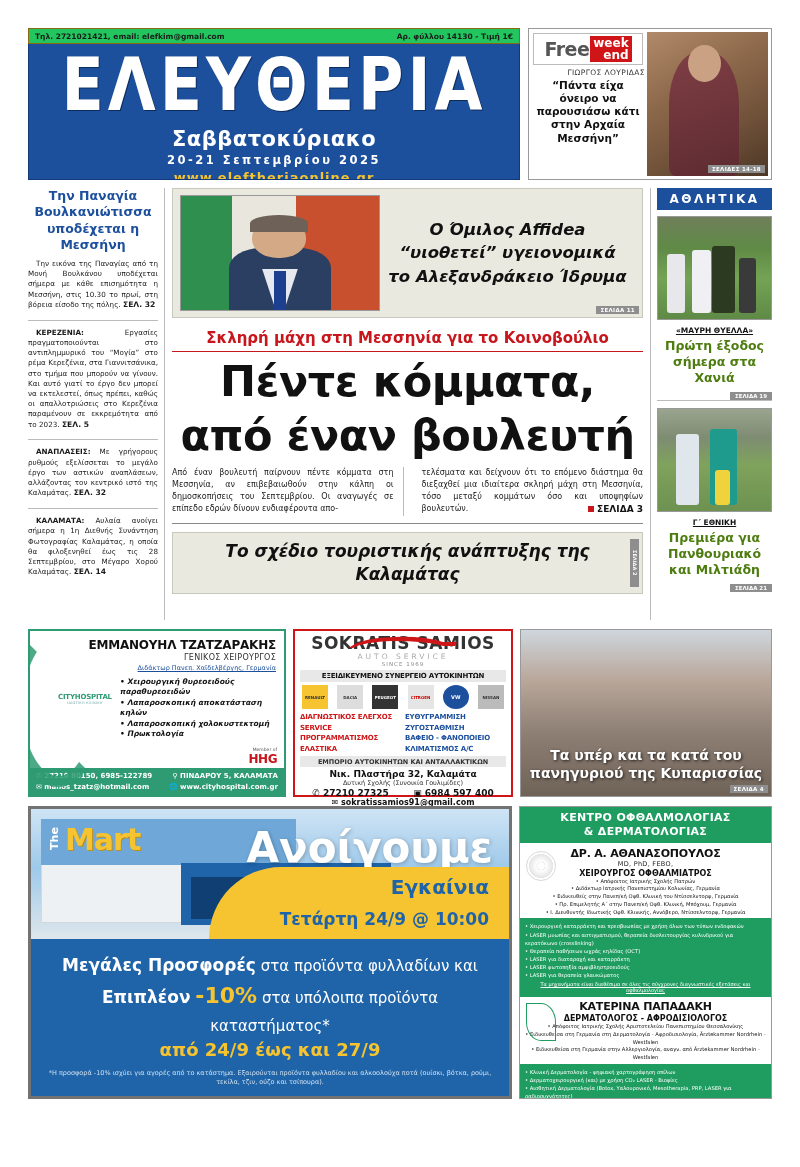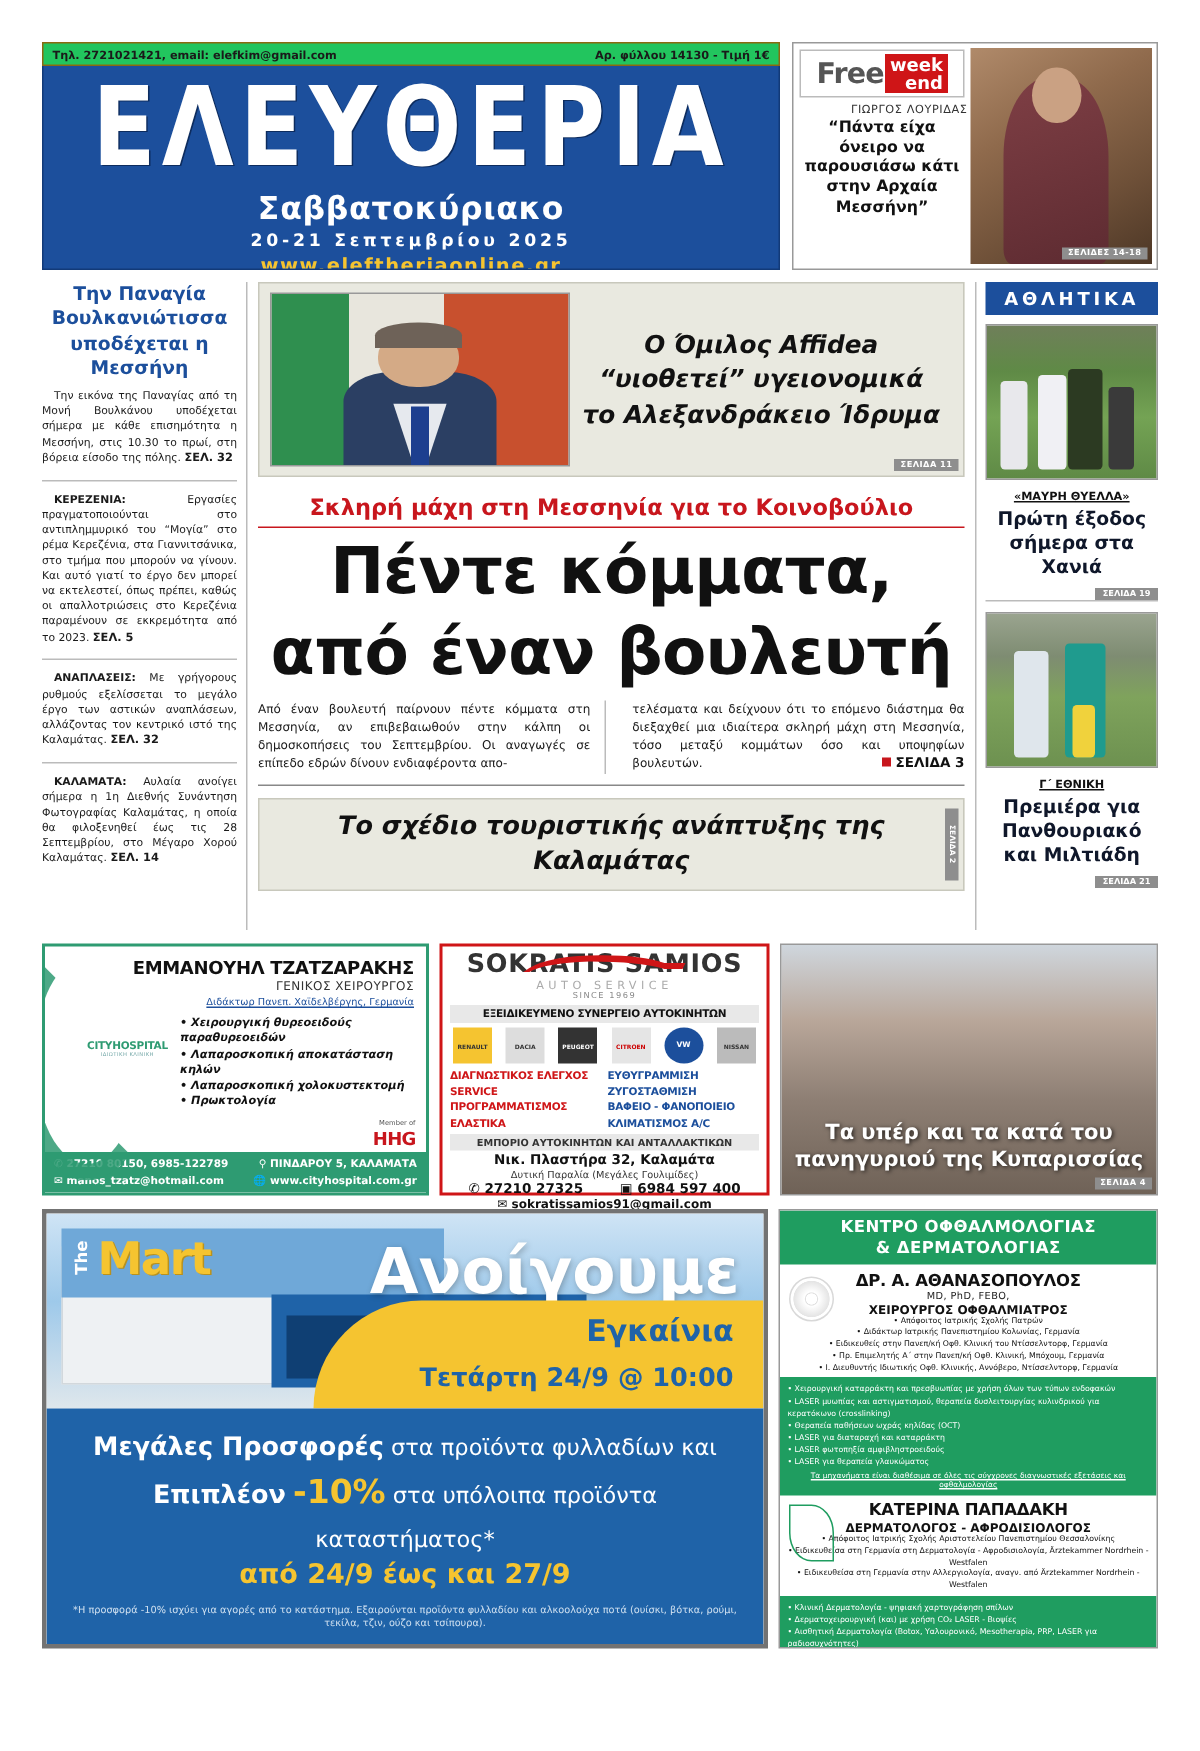--- a/index.html
+++ b/index.html
@@ -161,21 +161,21 @@
   }
   .sport-photo { width: 100%; height: 104px; border: 1px solid #999; position: relative; overflow: hidden; }
   .sp1 { background: linear-gradient(180deg,#6f7f5a 0%,#5f8a46 30%,#74a354 60%,#5f8a46 100%); }
   .sp2 { background: linear-gradient(180deg,#9aa48f 0%,#7e8c72 28%,#7fa35c 55%,#6d9150 100%); }
   .pl { position:absolute; bottom:6%; border-radius:3px; }
   .sport-kick {
     font-size: 7.5px; font-weight: bold; color: #111; text-align: center;
     text-decoration: underline; margin: 6px 0 3px 0;
   }
   .sport-title {
-    font-size: 12.5px; font-weight: bold; color: #0f172a;
+    font-size: 12.5px; font-weight: bold; color: #4d7c0f;
     text-align: center; line-height: 1.28;
   }
   .sbadge {
     background:#8e8e8e; color:#fff; font-size:5.5px; font-weight:bold;
     padding:1px 5px; display:inline-block; margin-top:6px; float:right;
   }
   .sport-div { clear: both; border-top: 1px solid #bbb; margin: 8px 0 7px 0; }
 
   
   .ads-row { display: flex; gap: 7px; margin-top: 9px; height: 168px; }
@@ -502,21 +502,21 @@
         </div>
         <div class="sam-c">
           <div class="sam-li blue">ΕΥΘΥΓΡΑΜΜΙΣΗ</div>
           <div class="sam-li blue">ΖΥΓΟΣΤΑΘΜΙΣΗ</div>
           <div class="sam-li blue">ΒΑΦΕΙΟ - ΦΑΝΟΠΟΙΕΙΟ</div>
           <div class="sam-li blue">ΚΛΙΜΑΤΙΣΜΟΣ A/C</div>
         </div>
       </div>
       <div class="sam-bar2">ΕΜΠΟΡΙΟ ΑΥΤΟΚΙΝΗΤΩΝ ΚΑΙ ΑΝΤΑΛΛΑΚΤΙΚΩΝ</div>
       <div class="sam-addr">Νικ. Πλαστήρα 32, Καλαμάτα</div>
-      <div class="sam-addr2">Δυτική Παραλία (Μεγάλες Γουλιμίδες)</div>
+      <div class="sam-addr2">Δυτική Σχολής (Συνοικία Γουλιμίδες)</div>
       <div class="sam-phones">
         <span>✆ <span>27210 27325</span></span>
         <span>▣ <span>6984 597 400</span></span>
       </div>
       <div class="sam-mail">✉ <span>sokratissamios91@gmail.com</span></div>
     </div>
 
     <div class="col-right-ads">
       <div class="kypa">
         <div class="kypa-cap">Τα υπέρ και τα κατά του πανηγυριού της Κυπαρισσίας</div>

